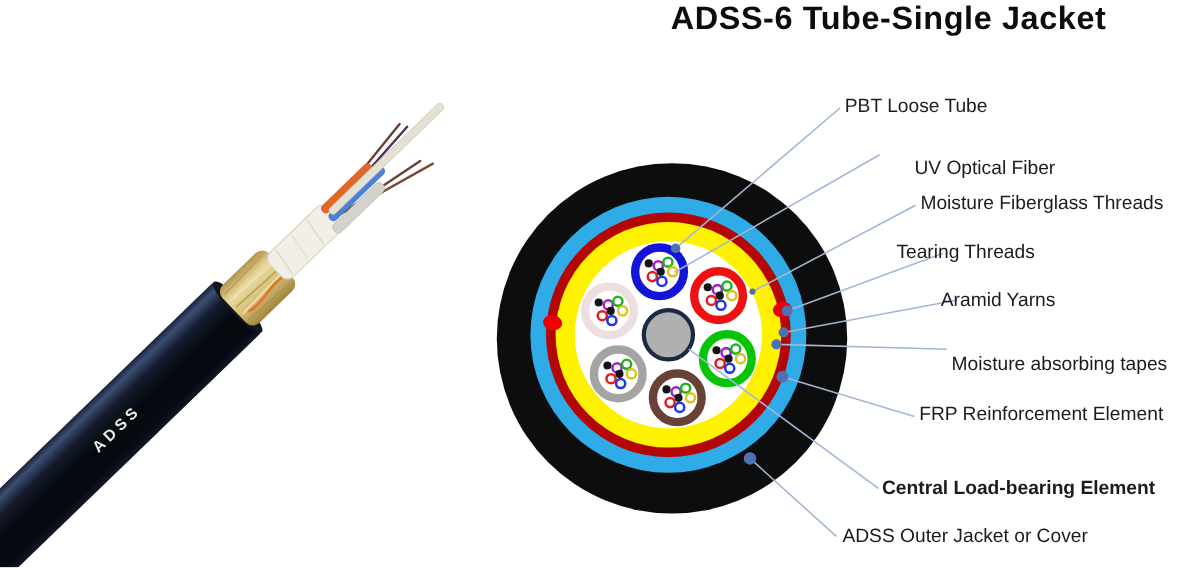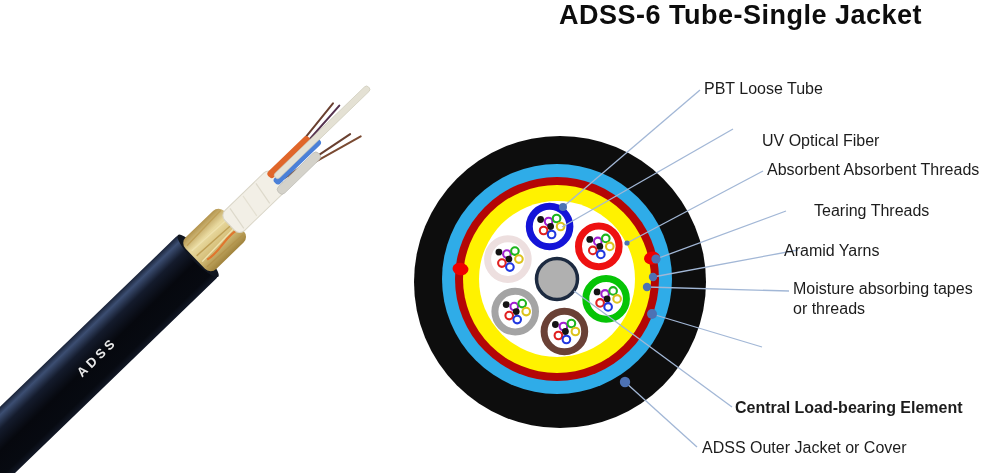--- a/index.html
+++ b/index.html
@@ -170,33 +170,33 @@
   </svg>
 
   <div id="labels">
       <div class="callout" style="left: 704px; top: 79px;">
         <div>PBT Loose Tube</div>
       </div>
       <div class="callout" style="left: 762px; top: 119px; margin-top: 12px;">
         <div>UV Optical Fiber</div>
       </div>
       <div class="callout" style="left: 767px; top: 160px;">
-        <div>Absorbent Absorbent Threads</div>
-      </div>
-      <div class="callout" style="left: 814px; top: 201px;">
+        <div>Moisture Fiberglass Threads</div>
+      </div>
+      <div class="callout" style="left: 747px; top: 201px;">
         <div>Tearing Threads</div>
       </div>
       <div class="callout" style="left: 784px; top: 241px;">
         <div>Aramid Yarns</div>
       </div>
-      <div class="callout" style="left: 793px; top: 279px;">
+      <div class="callout" style="left: 793px; top: 294px;">
         <div>Moisture absorbing tapes</div>
-        <div>or threads</div>
       </div>
       <div class="callout" style="left: 766px; top: 336px;">
+        <div>FRP Reinforcement Element</div>
       </div>
       <div class="callout" style="left: 735px; top: 398px; font-weight: bold;">
         <div>Central Load-bearing Element</div>
       </div>
       <div class="callout" style="left: 702px; top: 438px;">
         <div>ADSS Outer Jacket or Cover</div>
       </div>
     </div>
 </div>
 

